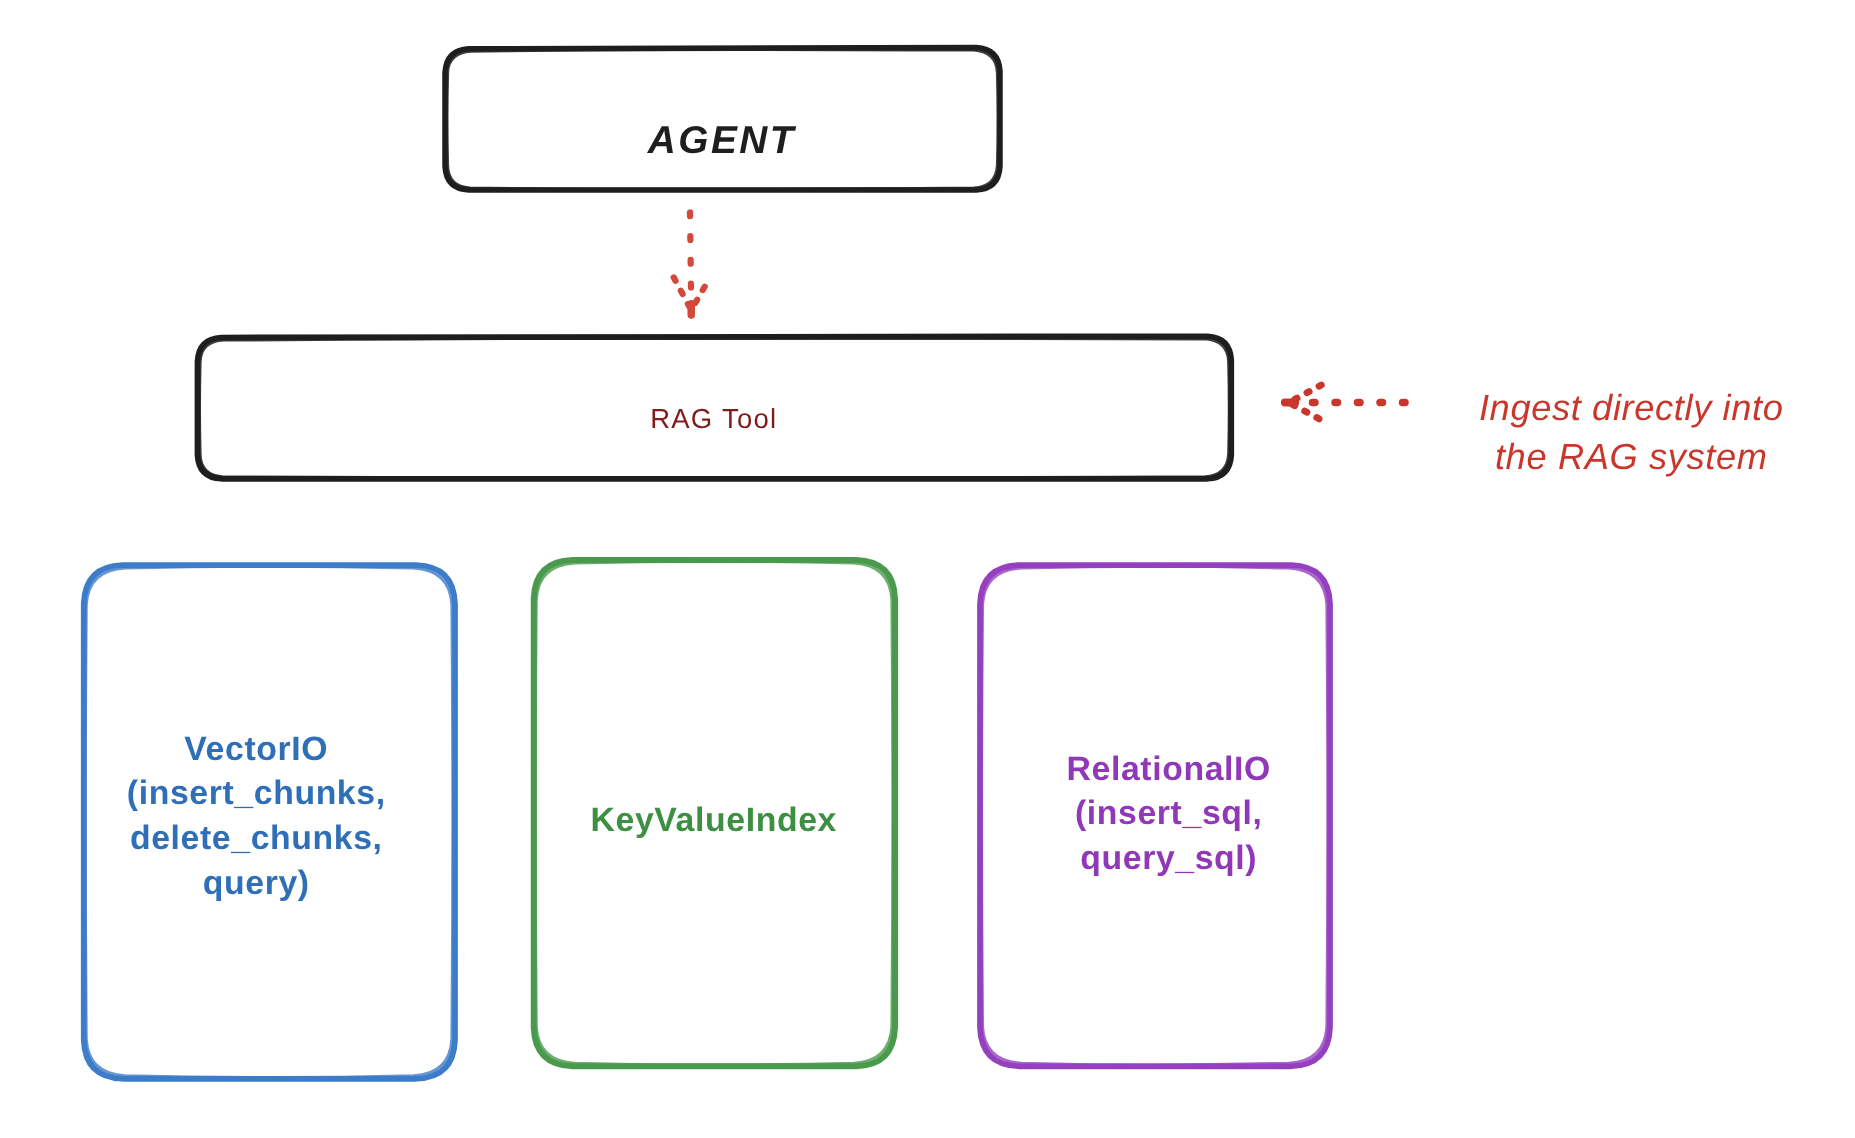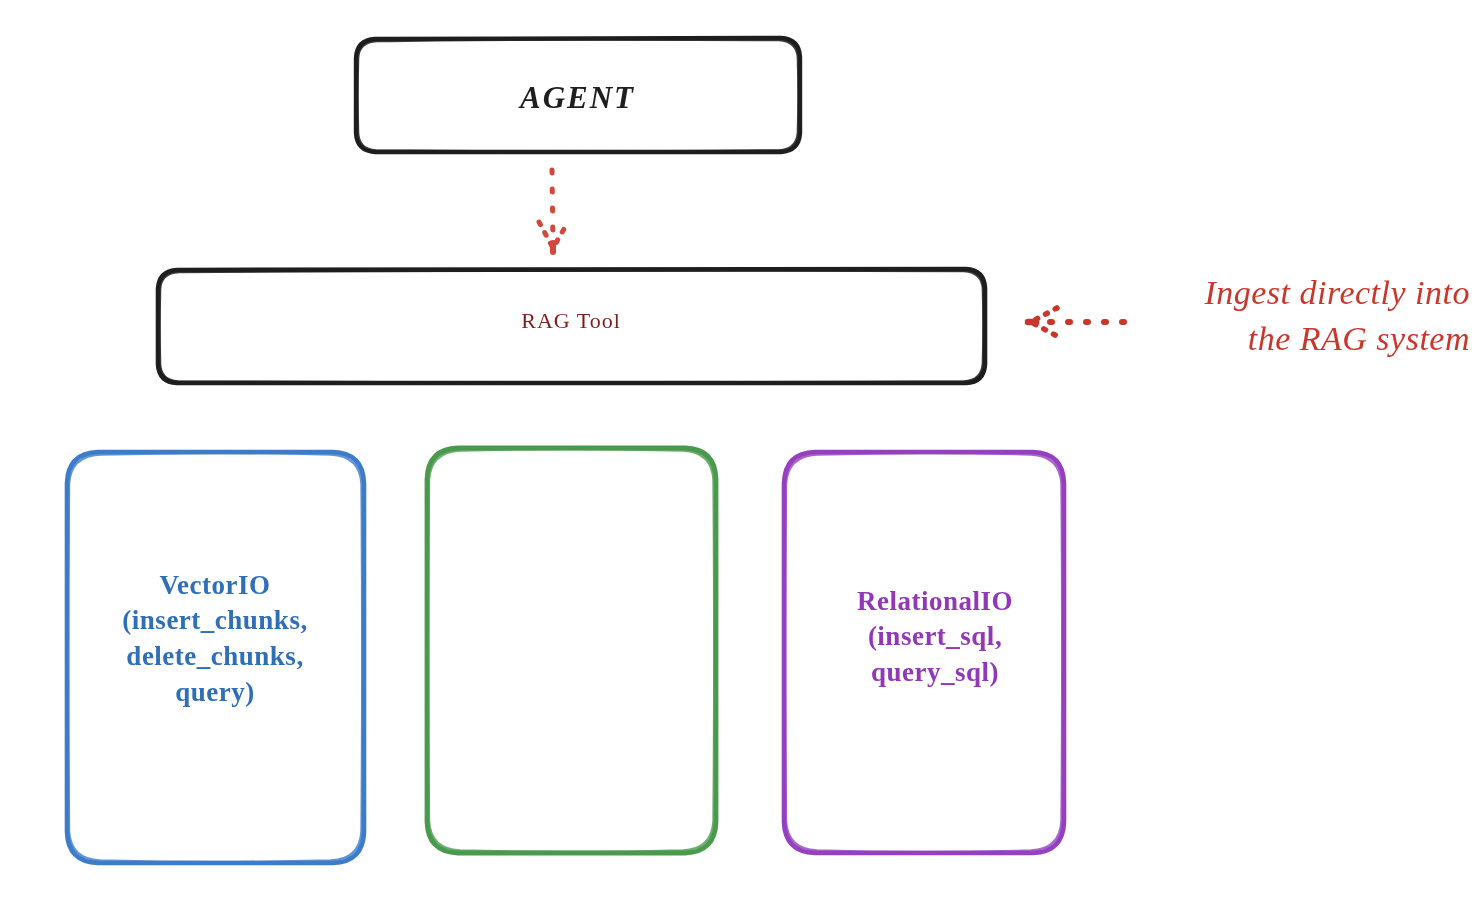--- a/index.html
+++ b/index.html
@@ -16,54 +16,55 @@
   }
   #canvas {
     position: absolute;
     left: 0; top: 0;
     width: 1484px;
     height: 910px;
   }
   .node-label {
     position: absolute;
     text-align: center;
-    font-family: Liberation Serif, serif;
+    font-family: Liberation Sans, sans-serif;
     white-space: pre-line;
     line-height: 1.32;
     pointer-events: none;
     letter-spacing: 0.5px;
+    margin-top: 14px;
   }
   #agent-label {
     left: 355px; top: 78px; width: 445px;
     font-size: 31px;
     font-style: italic;
     font-weight: 700;
     color: #1e1e1e;
     letter-spacing: 2px;
   }
   #ragtool-label {
     left: 157px; top: 306px; width: 828px;
     font-size: 22px;
     color: #7f1d1d;
     letter-spacing: 1px;
   }
   #annot-label {
-    left: 1140px; top: 270px; width: 330px;
-    font-size: 34px;
+    left: 1140px; top: 294px; width: 330px;
+    font-size: 29px;
     color: #c9372c;
-    text-align: right;
+    text-align: center;
     line-height: 1.35;
     font-style: italic;
   }
   .store-label {
     font-size: 27px;
     font-weight: 600;
   }
   #vector-label {
-    left: 70px; top: 532px; width: 290px;
+    left: 60px; top: 532px; width: 290px;
     color: #2f6fb8;
   }
   #keyvalue-label {
     left: 428px; top: 548px; width: 286px;
     color: #3d8f42;
   }
   #relational-label {
     left: 786px; top: 548px; width: 298px;
     color: #9138b8;
   }
@@ -123,19 +124,20 @@
 the RAG system</div>
 
 <div class="node-label store-label" id="vector-label">
   <span>VectorIO
 (insert_chunks,
 delete_chunks,
 query)</span>
 </div>
 
 <div class="node-label store-label" id="keyvalue-label">
+  <span class="store-sub">KeyValueIndex</span>
 </div>
 
 <div class="node-label store-label" id="relational-label">
   <span>RelationalIO
 (insert_sql,
 query_sql)</span>
 </div>
 
 </body></html>

